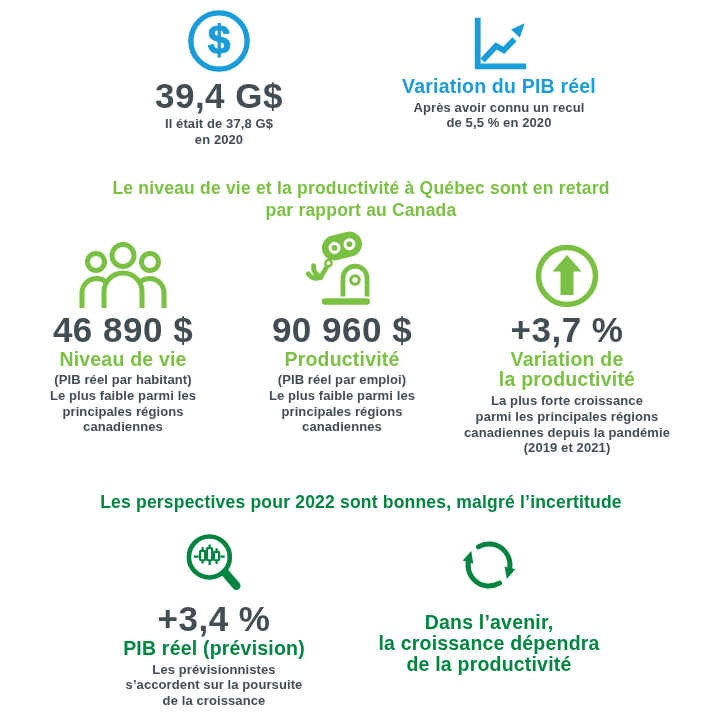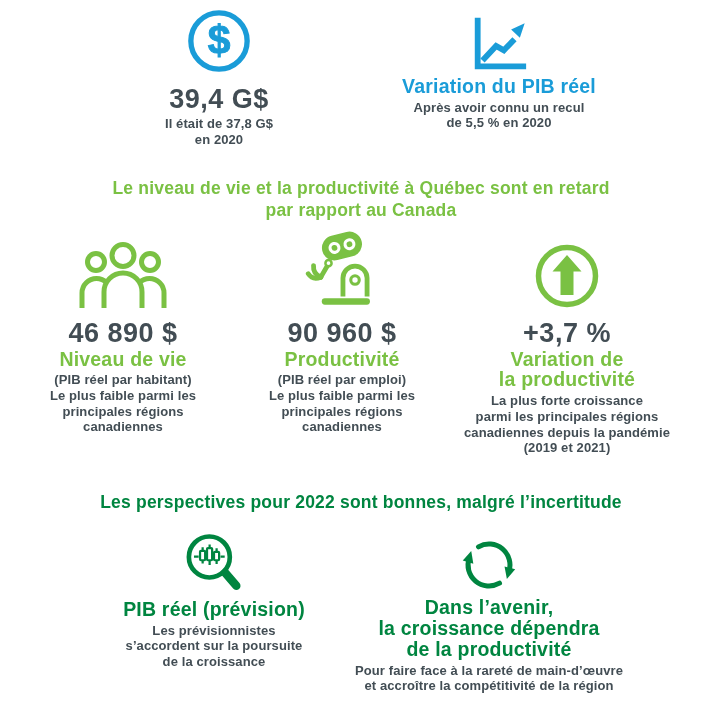--- a/index.html
+++ b/index.html
@@ -26,23 +26,23 @@
   .row2{margin-top:3px;}
   .row2 .icon-box{height:83px;}
   .row2 .c1{width:230px;margin-left:8px;}
   .row2 .c2{width:224px;margin-left:-8px;}
   .row2 .c3{width:290px;margin-left:-32px;}
 
   .row3{margin-top:17px;}
   .row3 .icon-box{height:67px;}
   .row3 .c1{width:220px;margin-left:104px;}
   .row3 .c2{width:330px;}
-  .row3 .c2 .label{margin-top:0;}
+  .row3 .c2 .label{margin-top:15px;}
 
-  .value{font-size:27px;line-height:1;letter-spacing:.5px;margin-top:12px;}
+  .value{font-size:35px;line-height:1;letter-spacing:.5px;margin-top:4px;}
   .label{font-size:19.5px;line-height:1.07;margin-top:2px;white-space:pre-line;letter-spacing:.2px;}
   .desc{font-size:13px;line-height:1.2;margin-top:3px;white-space:pre-line;letter-spacing:.1px;text-align:center;}
   .heading{font-size:17.5px;line-height:1.27;text-align:center;white-space:pre-line;margin:0;letter-spacing:.2px;}
   #h1{margin-top:30px;color:var(--lgreen,#7ac143);}
   #h2{margin-top:35px;color:var(--dgreen,#008540);}
   svg{display:block;}
 </style>
 </head>
 <body>
 
@@ -151,20 +151,21 @@
       <svg width="66" height="67" viewBox="0 0 70 72" aria-hidden="true">
         <circle cx="30" cy="29" r="22" fill="none" stroke="currentColor" stroke-width="5"></circle>
         <path d="M47 46 L59 60" fill="none" stroke="currentColor" stroke-width="9" stroke-linecap="round"></path>
         <path d="M13.5 28.5 L18.5 28.5 M42 28.5 L46.5 28.5" stroke="currentColor" stroke-width="2.4"></path>
         <path d="M22.8 18.5 L22.8 22.5 M22.8 32.5 L22.8 36 M30.3 15.5 L30.3 19.5 M30.3 32.5 L30.3 37.5 M37.8 19.5 L37.8 23.5 M37.8 32.5 L37.8 36.5" stroke="currentColor" stroke-width="2.4"></path>
         <rect x="20" y="22.5" width="5.5" height="10" rx="1" fill="none" stroke="currentColor" stroke-width="2.4"></rect>
         <rect x="27.5" y="19.5" width="5.5" height="13" rx="1" fill="none" stroke="currentColor" stroke-width="2.4"></rect>
         <rect x="35" y="23.5" width="5.5" height="9" rx="1" fill="none" stroke="currentColor" stroke-width="2.4"></rect>
       </svg>
     </div>
+    <div class="value">+3,4 %</div>
     <div class="label dgreen-t">PIB réel (prévision)</div>
     <div class="desc">Les prévisionnistes
 s’accordent sur la poursuite
 de la croissance</div>
   </div>
 
   <div class="stat c2">
     <div class="icon-box icon-dgreen">
       <svg width="64" height="62" viewBox="0 0 64 62" aria-hidden="true">
         <path d="M21.5 11.8 A21 21 0 0 1 51.7 37.2" fill="none" stroke="currentColor" stroke-width="5" stroke-linecap="round"></path>
@@ -173,17 +174,15 @@
           </g>
         <path d="M42.5 48.2 A21 21 0 0 1 12.3 22.8" fill="none" stroke="currentColor" stroke-width="5" stroke-linecap="round"></path>
         <g transform="translate(12.3,22.8) rotate(16)">
             <path d="M0 -7 L5.5 4.5 L-5.5 4.5 Z" fill="currentColor"></path>
           </g>
       </svg>
     </div>
     <div class="label dgreen-t">Dans l’avenir,
 la croissance dépendra
 de la productivité</div>
-    <div class="desc">Pour faire face à la rareté de main-d’œuvre
-et accroître la compétitivité de la région</div>
   </div>
 
 </div>
 
 </body></html>

